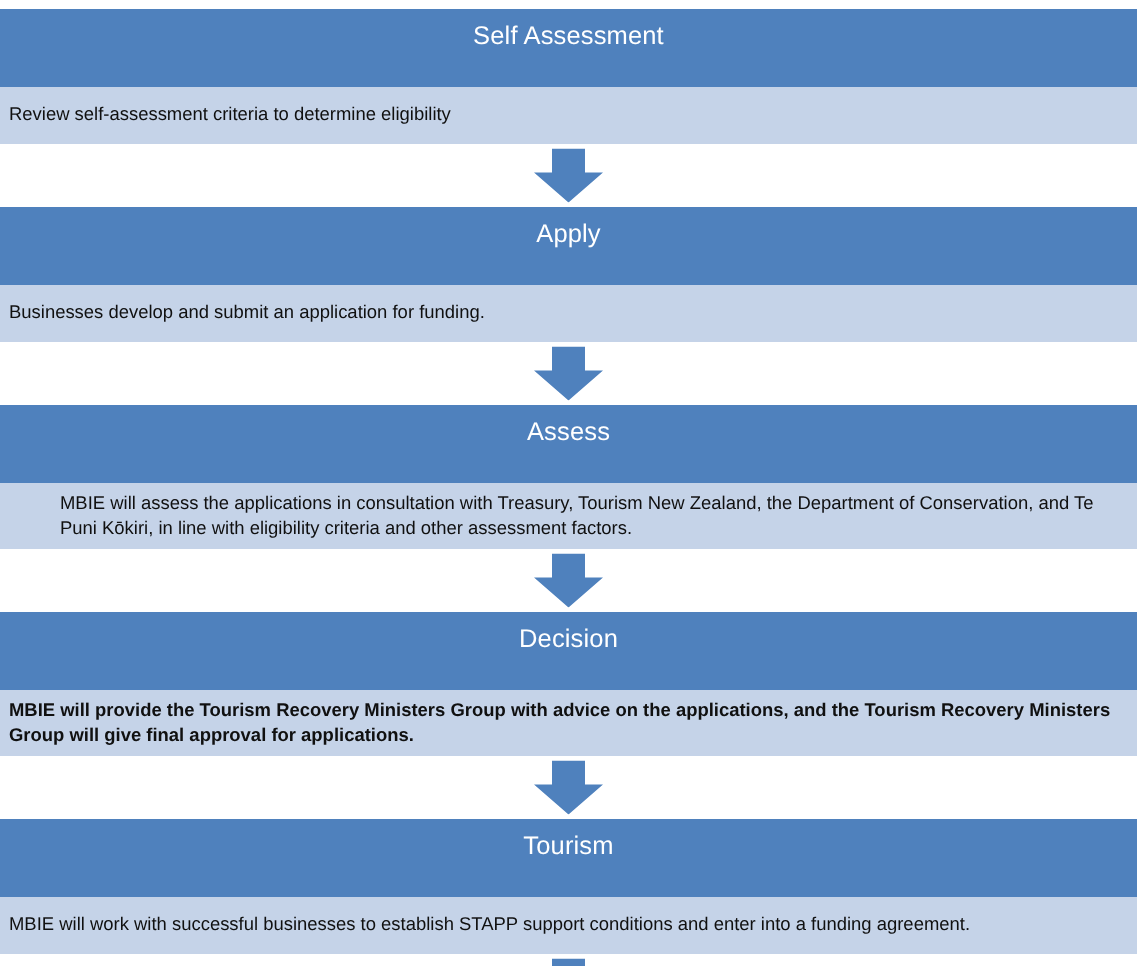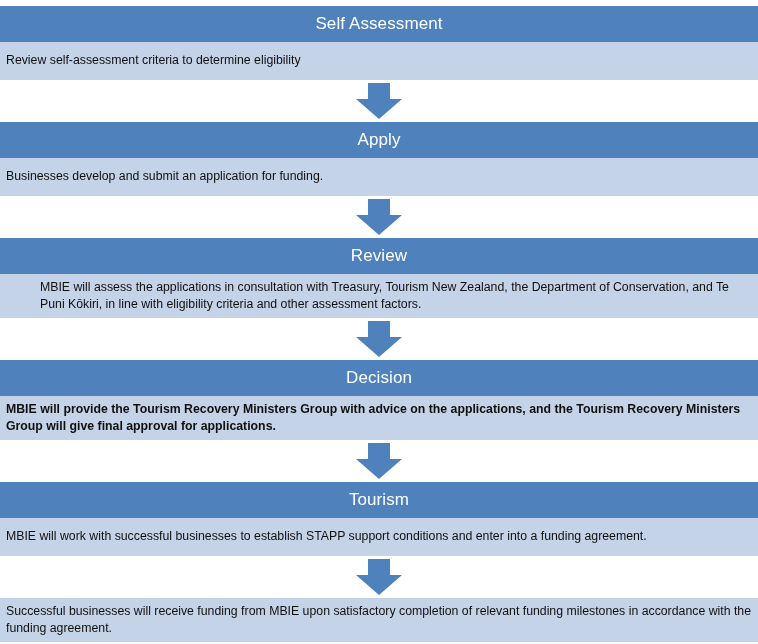--- a/index.html
+++ b/index.html
@@ -22,21 +22,21 @@
   .stage {
     position: relative;
     width: 100%;
   }
   .stage-header {
     width: 100%;
     background: #4F81BD;
     color: #ffffff;
     font-size: 17px;
     line-height: 36px;
-    height: 36px;
+    height: 52px;
     text-align: center;
     letter-spacing: 0.1px;
     box-sizing: border-box;
   }
   .stage-body {
     width: 100%;
     background: #C5D3E8;
     color: #101010;
     font-size: 12.3px;
     line-height: 17px;
@@ -100,21 +100,21 @@
     </div>
   </div>
 
   <div class="connector">
     <svg width="46" height="36" viewBox="0 0 46 36">
       <polygon points="12,0 34,0 34,16 46,16 23,36 0,16 12,16" fill="#4F81BD"></polygon>
     </svg>
   </div>
 
   <div class="stage">
-    <div class="stage-header">Review</div>
+    <div class="stage-header">Assess</div>
     <div class="stage-body body-3">
       <span>MBIE will assess the applications in consultation with Treasury, Tourism New Zealand, the Department of Conservation, and Te Puni Kōkiri, in line with eligibility criteria and other assessment factors.</span>
     </div>
   </div>
 
   <div class="connector">
     <svg width="46" height="36" viewBox="0 0 46 36">
       <polygon points="12,0 34,0 34,16 46,16 23,36 0,16 12,16" fill="#4F81BD"></polygon>
     </svg>
   </div>

